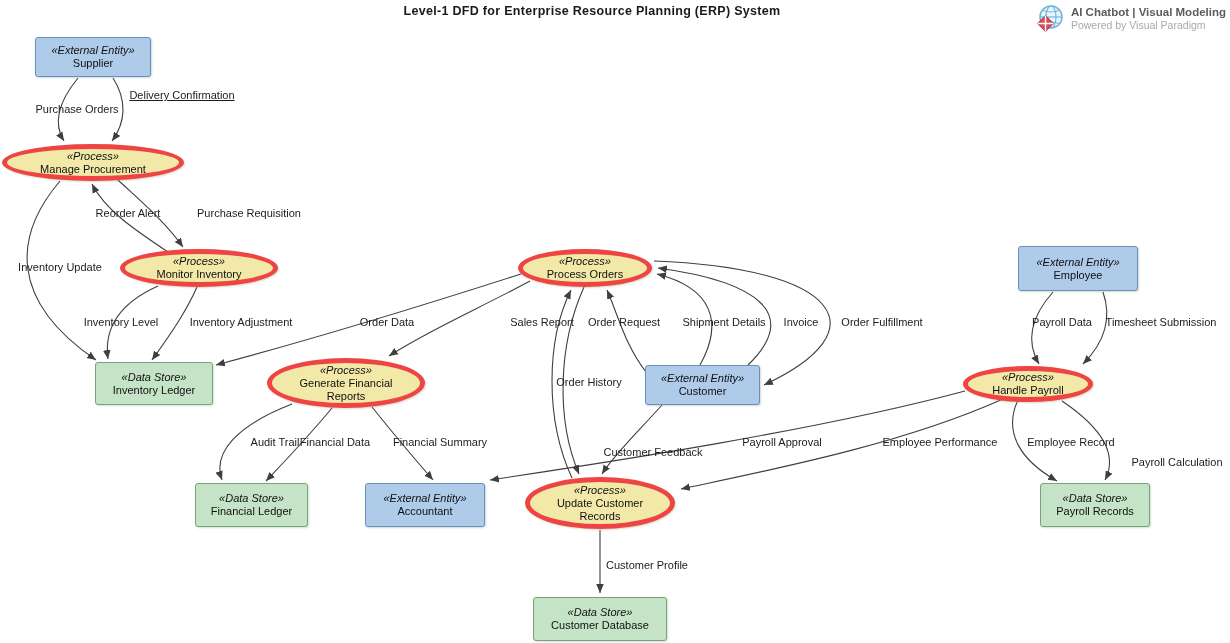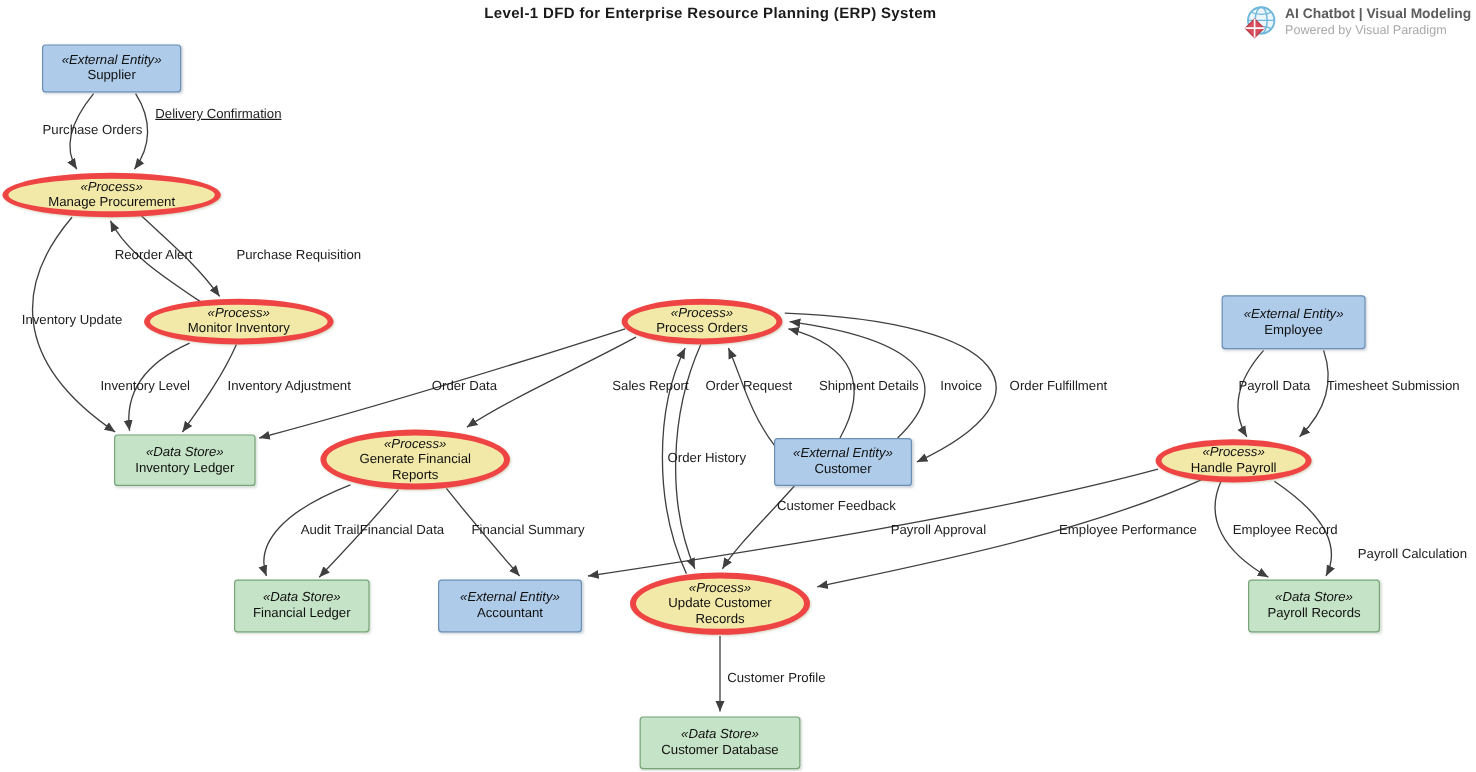--- a/index.html
+++ b/index.html
@@ -161,20 +161,20 @@
   <div class="elabel" style="left:624px;top:316px;">Order Request</div>
   <div class="elabel" style="left:724px;top:316px;">Shipment Details</div>
   <div class="elabel" style="left:801px;top:316px;">Invoice</div>
   <div class="elabel" style="left:882px;top:316px;">Order Fulfillment</div>
   <div class="elabel" style="left:589px;top:376px;">Order History</div>
   <div class="elabel" style="left:1062px;top:316px;">Payroll Data</div>
   <div class="elabel" style="left:1161px;top:316px;">Timesheet Submission</div>
   <div class="elabel" style="left:236px;top:436px;margin-left:39px;">Audit Trail</div>
   <div class="elabel" style="left:335px;top:436px;">Financial Data</div>
   <div class="elabel" style="left:440px;top:436px;">Financial Summary</div>
-  <div class="elabel" style="left:653px;top:416px;margin-left:44px;">Customer Feedback</div>
+  <div class="elabel" style="left:653px;top:446px;">Customer Feedback</div>
   <div class="elabel" style="left:782px;top:436px;">Payroll Approval</div>
   <div class="elabel" style="left:940px;top:436px;">Employee Performance</div>
   <div class="elabel" style="left:1071px;top:436px;">Employee Record</div>
   <div class="elabel" style="left:1177px;top:436px;margin-top:20px;">Payroll Calculation</div>
   <div class="elabel" style="left:647px;top:559px;">Customer Profile</div>
 
 </div>
 
 </body></html>

